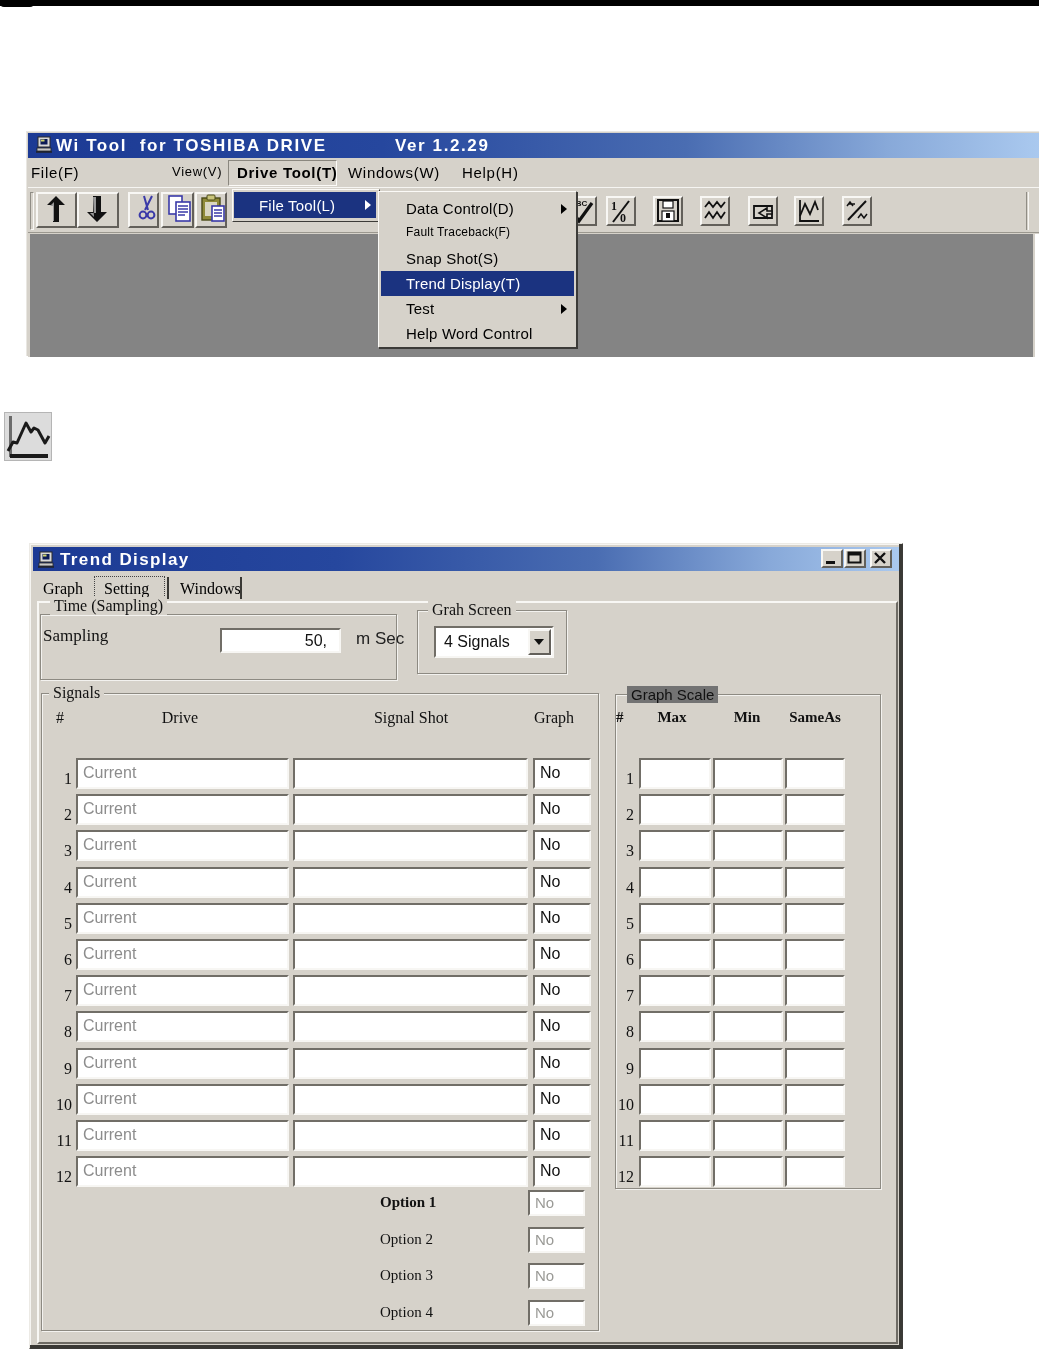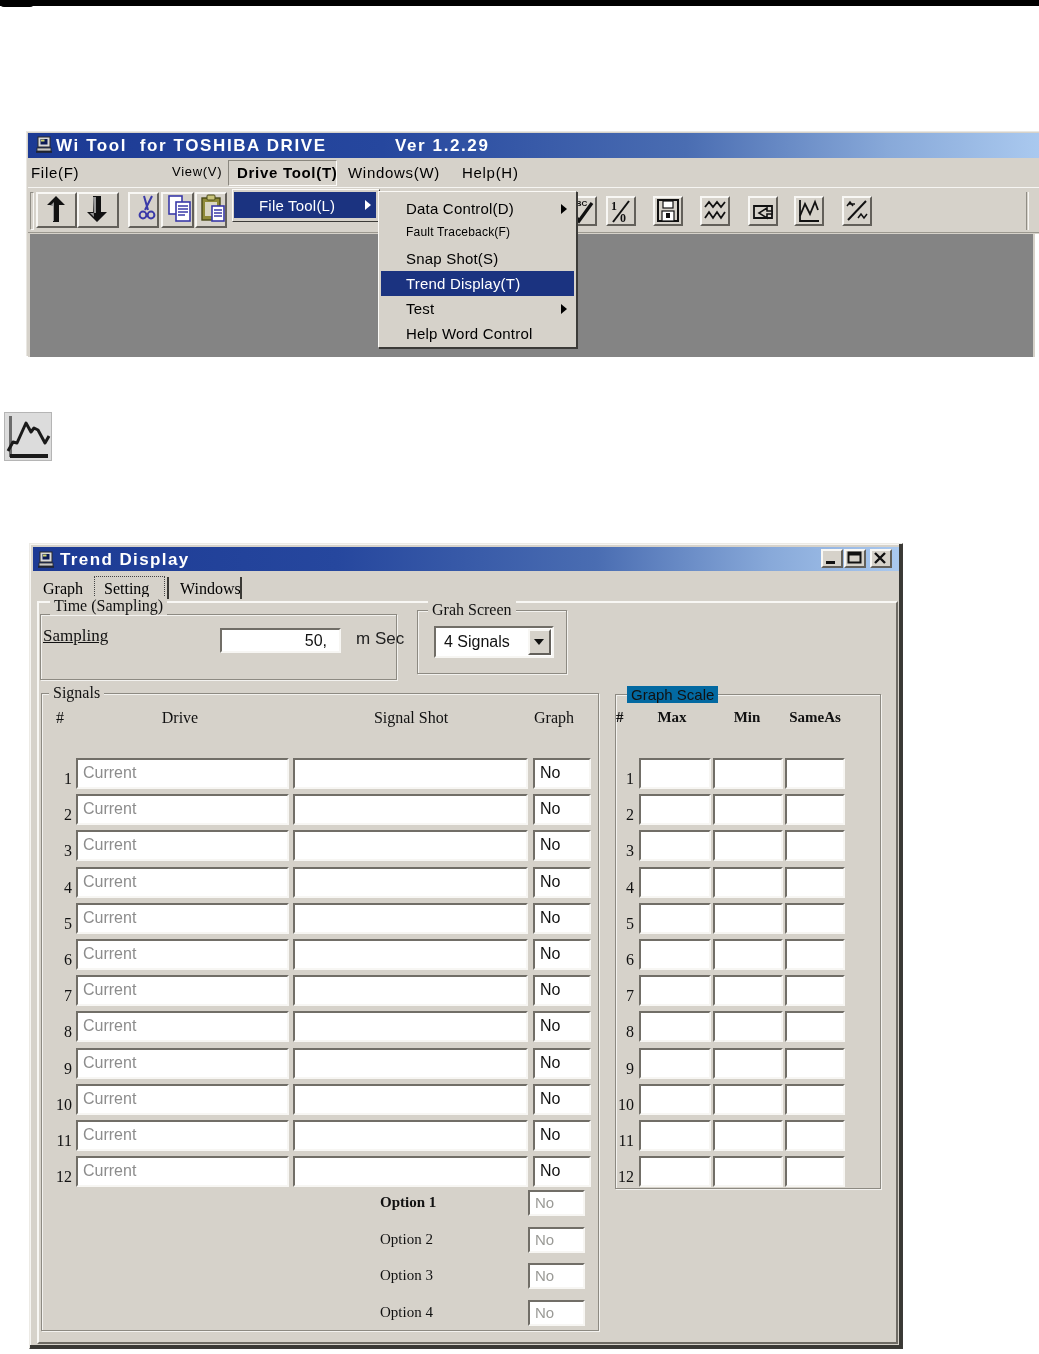--- a/index.html
+++ b/index.html
@@ -185,21 +185,21 @@
     </div>
 <div class="a ser" style="left:13px;top:36px;font-size:16px;color:#000;">Graph</div>
 <div class="a" style="left:64px;top:32px;width:71px;height:24px;border:1px dotted #444;"></div>
 <div class="a ser" style="left:74px;top:36px;font-size:16px;color:#000;">Setting</div>
 <div class="a" style="left:137px;top:33px;width:2px;height:22px;background:#3a3935;"></div>
 <div class="a ser" style="left:150px;top:36px;font-size:16px;color:#000;">Windows</div>
 <div class="a" style="left:210px;top:33px;width:2px;height:22px;background:#3a3935;"></div>
 <div class="a" style="left:7px;top:57px;width:861px;height:743px;border:2px solid;border-color:#f8f7f4 #6e6b64 #6e6b64 #f8f7f4;"></div>
 <div class="a gbox" style="left:10px;top:70px;width:357px;height:66px;"></div>
 <div class="a glab" style="left:20px;top:53px;">Time (Sampling)</div>
-<div class="a ser" style="left:13px;top:82px;font-size:17px;color:#111;text-decoration:underline;">Sampling</div>
+<div class="a ser" style="left:13px;top:82px;font-size:17px;color:#111;">Sampling</div>
 <div class="a sunk" style="left:190px;top:84px;width:121px;height:25px;text-align:right;font-size:16px;color:#111;padding:2px 12px 0 0;">50,</div>
 <div class="a" style="left:326px;top:85px;font-size:17px;color:#222;">m Sec</div>
 <div class="a gbox" style="left:387px;top:66px;width:150px;height:64px;"></div>
 <div class="a glab" style="left:398px;top:57px;text-align:right;">Grah Screen</div>
 <div class="a sunk" style="left:404px;top:82px;width:120px;height:32px;">
       <div class="a" style="left:8px;top:5px;font-size:16px;color:#111;">4 Signals</div>
       <div class="a btnr" style="right:1px;top:1px;width:23px;height:26px;"></div>
       <div class="a" style="right:8px;top:11px;width:0;height:0;border-top:6px solid #111;border-left:5px solid transparent;border-right:5px solid transparent;"></div>
     </div>
 <div class="a gbox" style="left:11px;top:149px;width:558px;height:638px;"></div>
@@ -258,21 +258,21 @@
 <div class="a sunk" style="left:503px;top:612px;width:58px;height:31px;font-size:16px;color:#111;padding:4px 0 0 5px;">No</div>
 <div class="a ser" style="left:350px;top:650px;font-size:15px;color:#111;font-weight:bold;">Option 1</div>
 <div class="a sunk" style="left:498px;top:646px;width:57px;height:26px;font-size:15px;color:#9a9a96;padding:2px 0 0 5px;">No</div>
 <div class="a ser" style="left:350px;top:687px;font-size:15px;color:#111;">Option 2</div>
 <div class="a sunk" style="left:498px;top:683px;width:57px;height:26px;font-size:15px;color:#9a9a96;padding:2px 0 0 5px;">No</div>
 <div class="a ser" style="left:350px;top:723px;font-size:15px;color:#111;">Option 3</div>
 <div class="a sunk" style="left:498px;top:719px;width:57px;height:26px;font-size:15px;color:#9a9a96;padding:2px 0 0 5px;">No</div>
 <div class="a ser" style="left:350px;top:760px;font-size:15px;color:#111;">Option 4</div>
 <div class="a sunk" style="left:498px;top:756px;width:57px;height:26px;font-size:15px;color:#9a9a96;padding:2px 0 0 5px;">No</div>
 <div class="a gbox" style="left:585px;top:150px;width:266px;height:495px;"></div>
-<div class="a" style="left:597px;top:142px;background:#0369a1;padding:0 4px;font-size:15px;color:#111;">Graph Scale</div>
+<div class="a" style="left:597px;top:142px;background:#737373;padding:0 4px;font-size:15px;color:#111;">Graph Scale</div>
 <div class="a ser" style="left:586px;top:165px;font-size:15px;color:#111;font-weight:bold;">#</div>
 <div class="a ser" style="left:592px;top:165px;width:100px;text-align:center;font-size:15px;color:#111;font-weight:bold;">Max</div>
 <div class="a ser" style="left:667px;top:165px;width:100px;text-align:center;font-size:15px;color:#111;font-weight:bold;">Min</div>
 <div class="a ser" style="left:735px;top:165px;width:100px;text-align:center;font-size:15px;color:#111;font-weight:bold;">SameAs</div>
 <div class="a ser" style="left:576px;top:226px;width:28px;text-align:right;font-size:16px;color:#111;">1</div>
 <div class="a sunk" style="left:609px;top:214px;width:72px;height:31px;"></div>
 <div class="a sunk" style="left:683px;top:214px;width:70px;height:31px;"></div>
 <div class="a sunk" style="left:755px;top:214px;width:60px;height:31px;"></div>
 <div class="a ser" style="left:576px;top:262px;width:28px;text-align:right;font-size:16px;color:#111;">2</div>
 <div class="a sunk" style="left:609px;top:250px;width:72px;height:31px;"></div>

